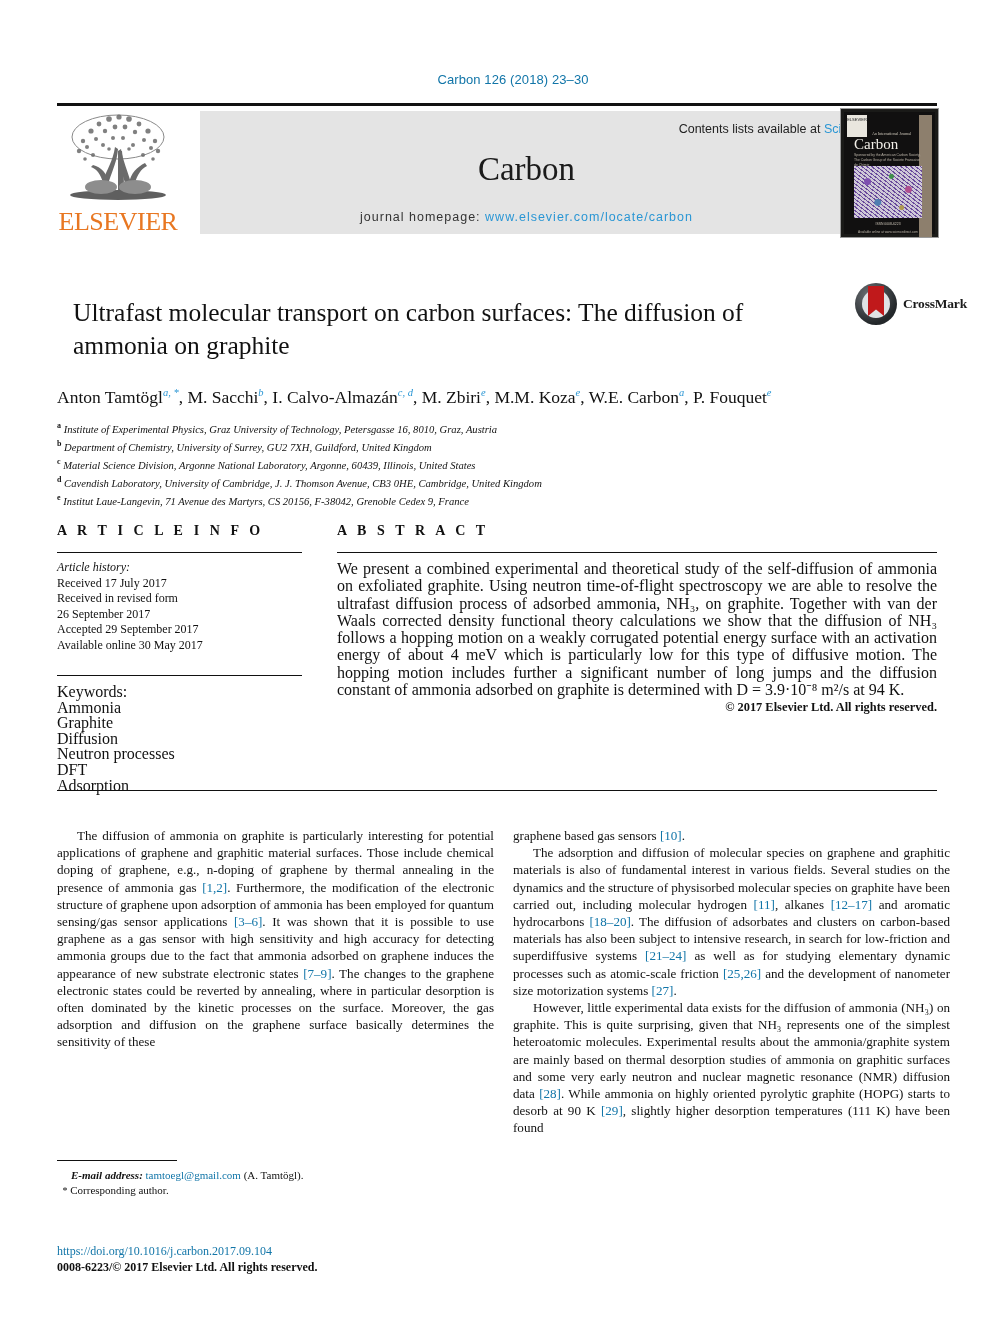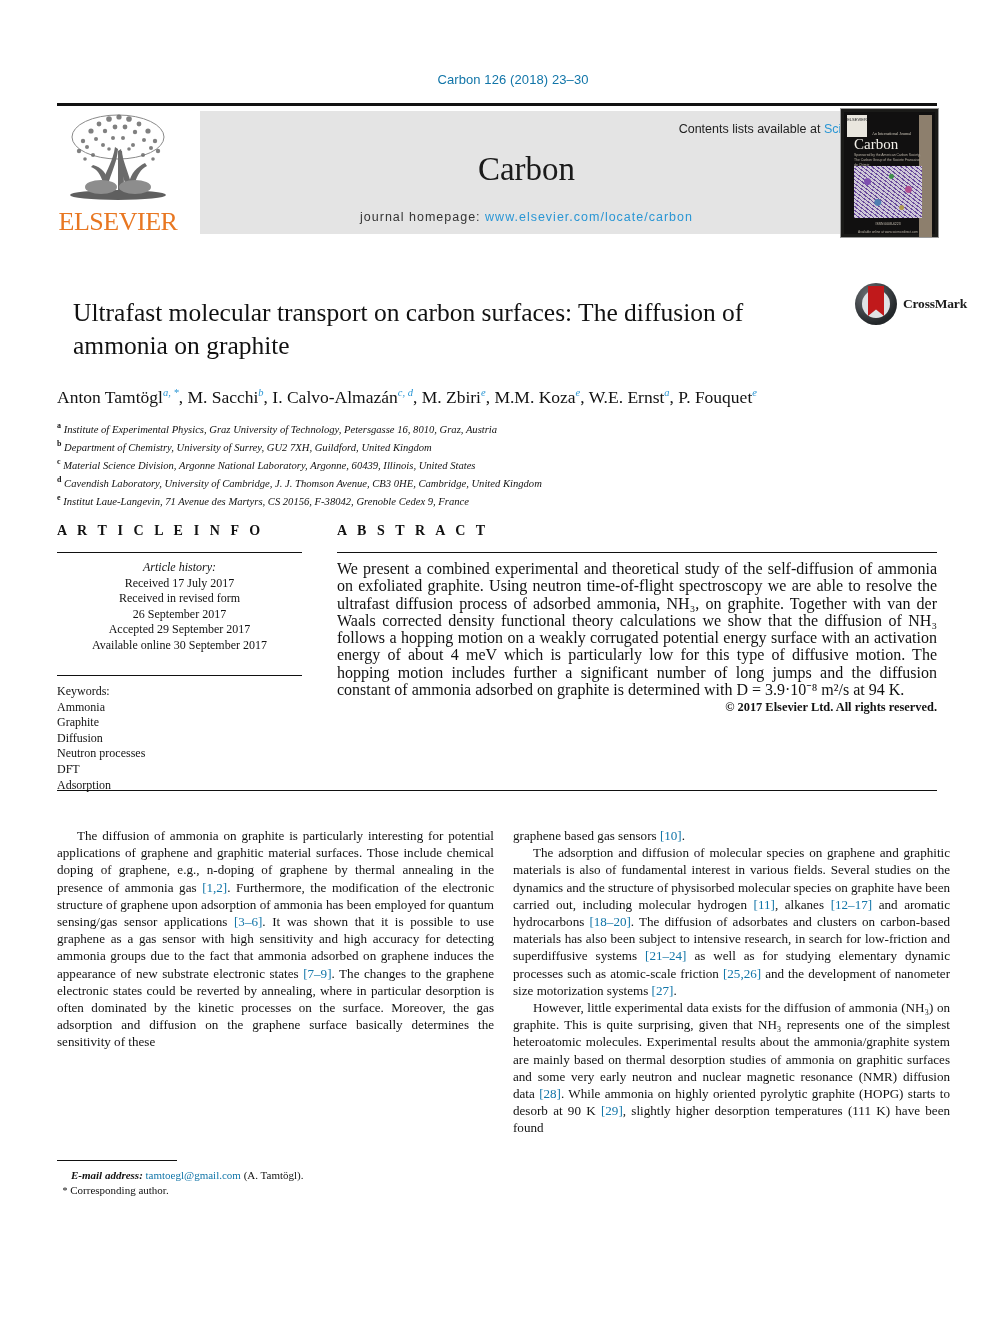--- a/index.html
+++ b/index.html
@@ -304,30 +304,29 @@
 
   .info-body {
     position: absolute;
     left: 57px;
     top: 560px;
     width: 245px;
     font-family: "Liberation Serif", serif;
     font-size: 12px;
     line-height: 15.6px;
     color: #111;
-    text-align: center;
   }
   .info-body .lbl { font-style: italic; }
   .kw-body {
     position: absolute;
     left: 57px;
     top: 684px;
     width: 245px;
     font-family: "Liberation Serif", serif;
-    font-size: 12px;
+    font-size: 16px;
     line-height: 15.6px;
     color: #111;
   }
   .abs-body {
     position: absolute;
     left: 337px;
     top: 560px;
     width: 600px;
     font-family: "Liberation Serif", serif;
     font-size: 16px;
@@ -490,21 +489,21 @@
   </div>
 
   <div class="title-block">
     <h1 class="art-title">Ultrafast molecular transport on carbon surfaces: The diffusion of ammonia on graphite</h1>
     <div class="authors">
       <span><span>Anton Tamtögl</span><sup class="aff-sup">a, *</sup></span>,
       <span><span>M. Sacchi</span><sup class="aff-sup">b</sup></span>,
       <span><span>I. Calvo-Almazán</span><sup class="aff-sup">c, d</sup></span>,
       <span><span>M. Zbiri</span><sup class="aff-sup">e</sup></span>,
       <span><span>M.M. Koza</span><sup class="aff-sup">e</sup></span>,
-      <span><span>W.E. Ernst</span><sup class="aff-sup">a</sup></span>,
+      <span><span>W.E. Carbon</span><sup class="aff-sup">a</sup></span>,
       <span><span>P. Fouquet</span><sup class="aff-sup">e</sup></span>
     </div>
     <div class="aff-list">
       <div><sup>a</sup> <span>Institute of Experimental Physics, Graz University of Technology, Petersgasse 16, 8010, Graz, Austria</span></div>
       <div><sup>b</sup> <span>Department of Chemistry, University of Surrey, GU2 7XH, Guildford, United Kingdom</span></div>
       <div><sup>c</sup> <span>Material Science Division, Argonne National Laboratory, Argonne, 60439, Illinois, United States</span></div>
       <div><sup>d</sup> <span>Cavendish Laboratory, University of Cambridge, J. J. Thomson Avenue, CB3 0HE, Cambridge, United Kingdom</span></div>
       <div><sup>e</sup> <span>Institut Laue-Langevin, 71 Avenue des Martyrs, CS 20156, F-38042, Grenoble Cedex 9, France</span></div>
     </div>
   </div>
@@ -526,21 +525,21 @@
   <div class="rule-info"></div>
   <div class="rule-abs"></div>
   <div class="rule-info2"></div>
 
   <div class="info-body">
     <div class="lbl">Article history:</div>
     <div>Received 17 July 2017</div>
     <div>Received in revised form</div>
     <div>26 September 2017</div>
     <div>Accepted 29 September 2017</div>
-    <div>Available online 30 September 2017</div>
+    <div>Available online 30 May 2017</div>
   </div>
 
   <div class="kw-body">
     <div class="lbl">Keywords:</div>
     <div>Ammonia</div>
     <div>Graphite</div>
     <div>Diffusion</div>
     <div>Neutron processes</div>
     <div>DFT</div>
     <div>Adsorption</div>
@@ -567,14 +566,18 @@
       <span class="em">E-mail address:</span>
       <a href="#">tamtoegl@gmail.com</a>
       <span>(A. Tamtögl).</span>
     </div>
     <div>
       &nbsp;&nbsp;<span class="star">*</span>
       <span>Corresponding author.</span>
     </div>
   </div>
 
+  <div class="doi-block">
+    <div class="doi">https://doi.org/10.1016/j.carbon.2017.09.104</div>
+    <div class="issn">0008-6223/© 2017 Elsevier Ltd. All rights reserved.</div>
+  </div>
 
 </div>
 
 </body></html>

